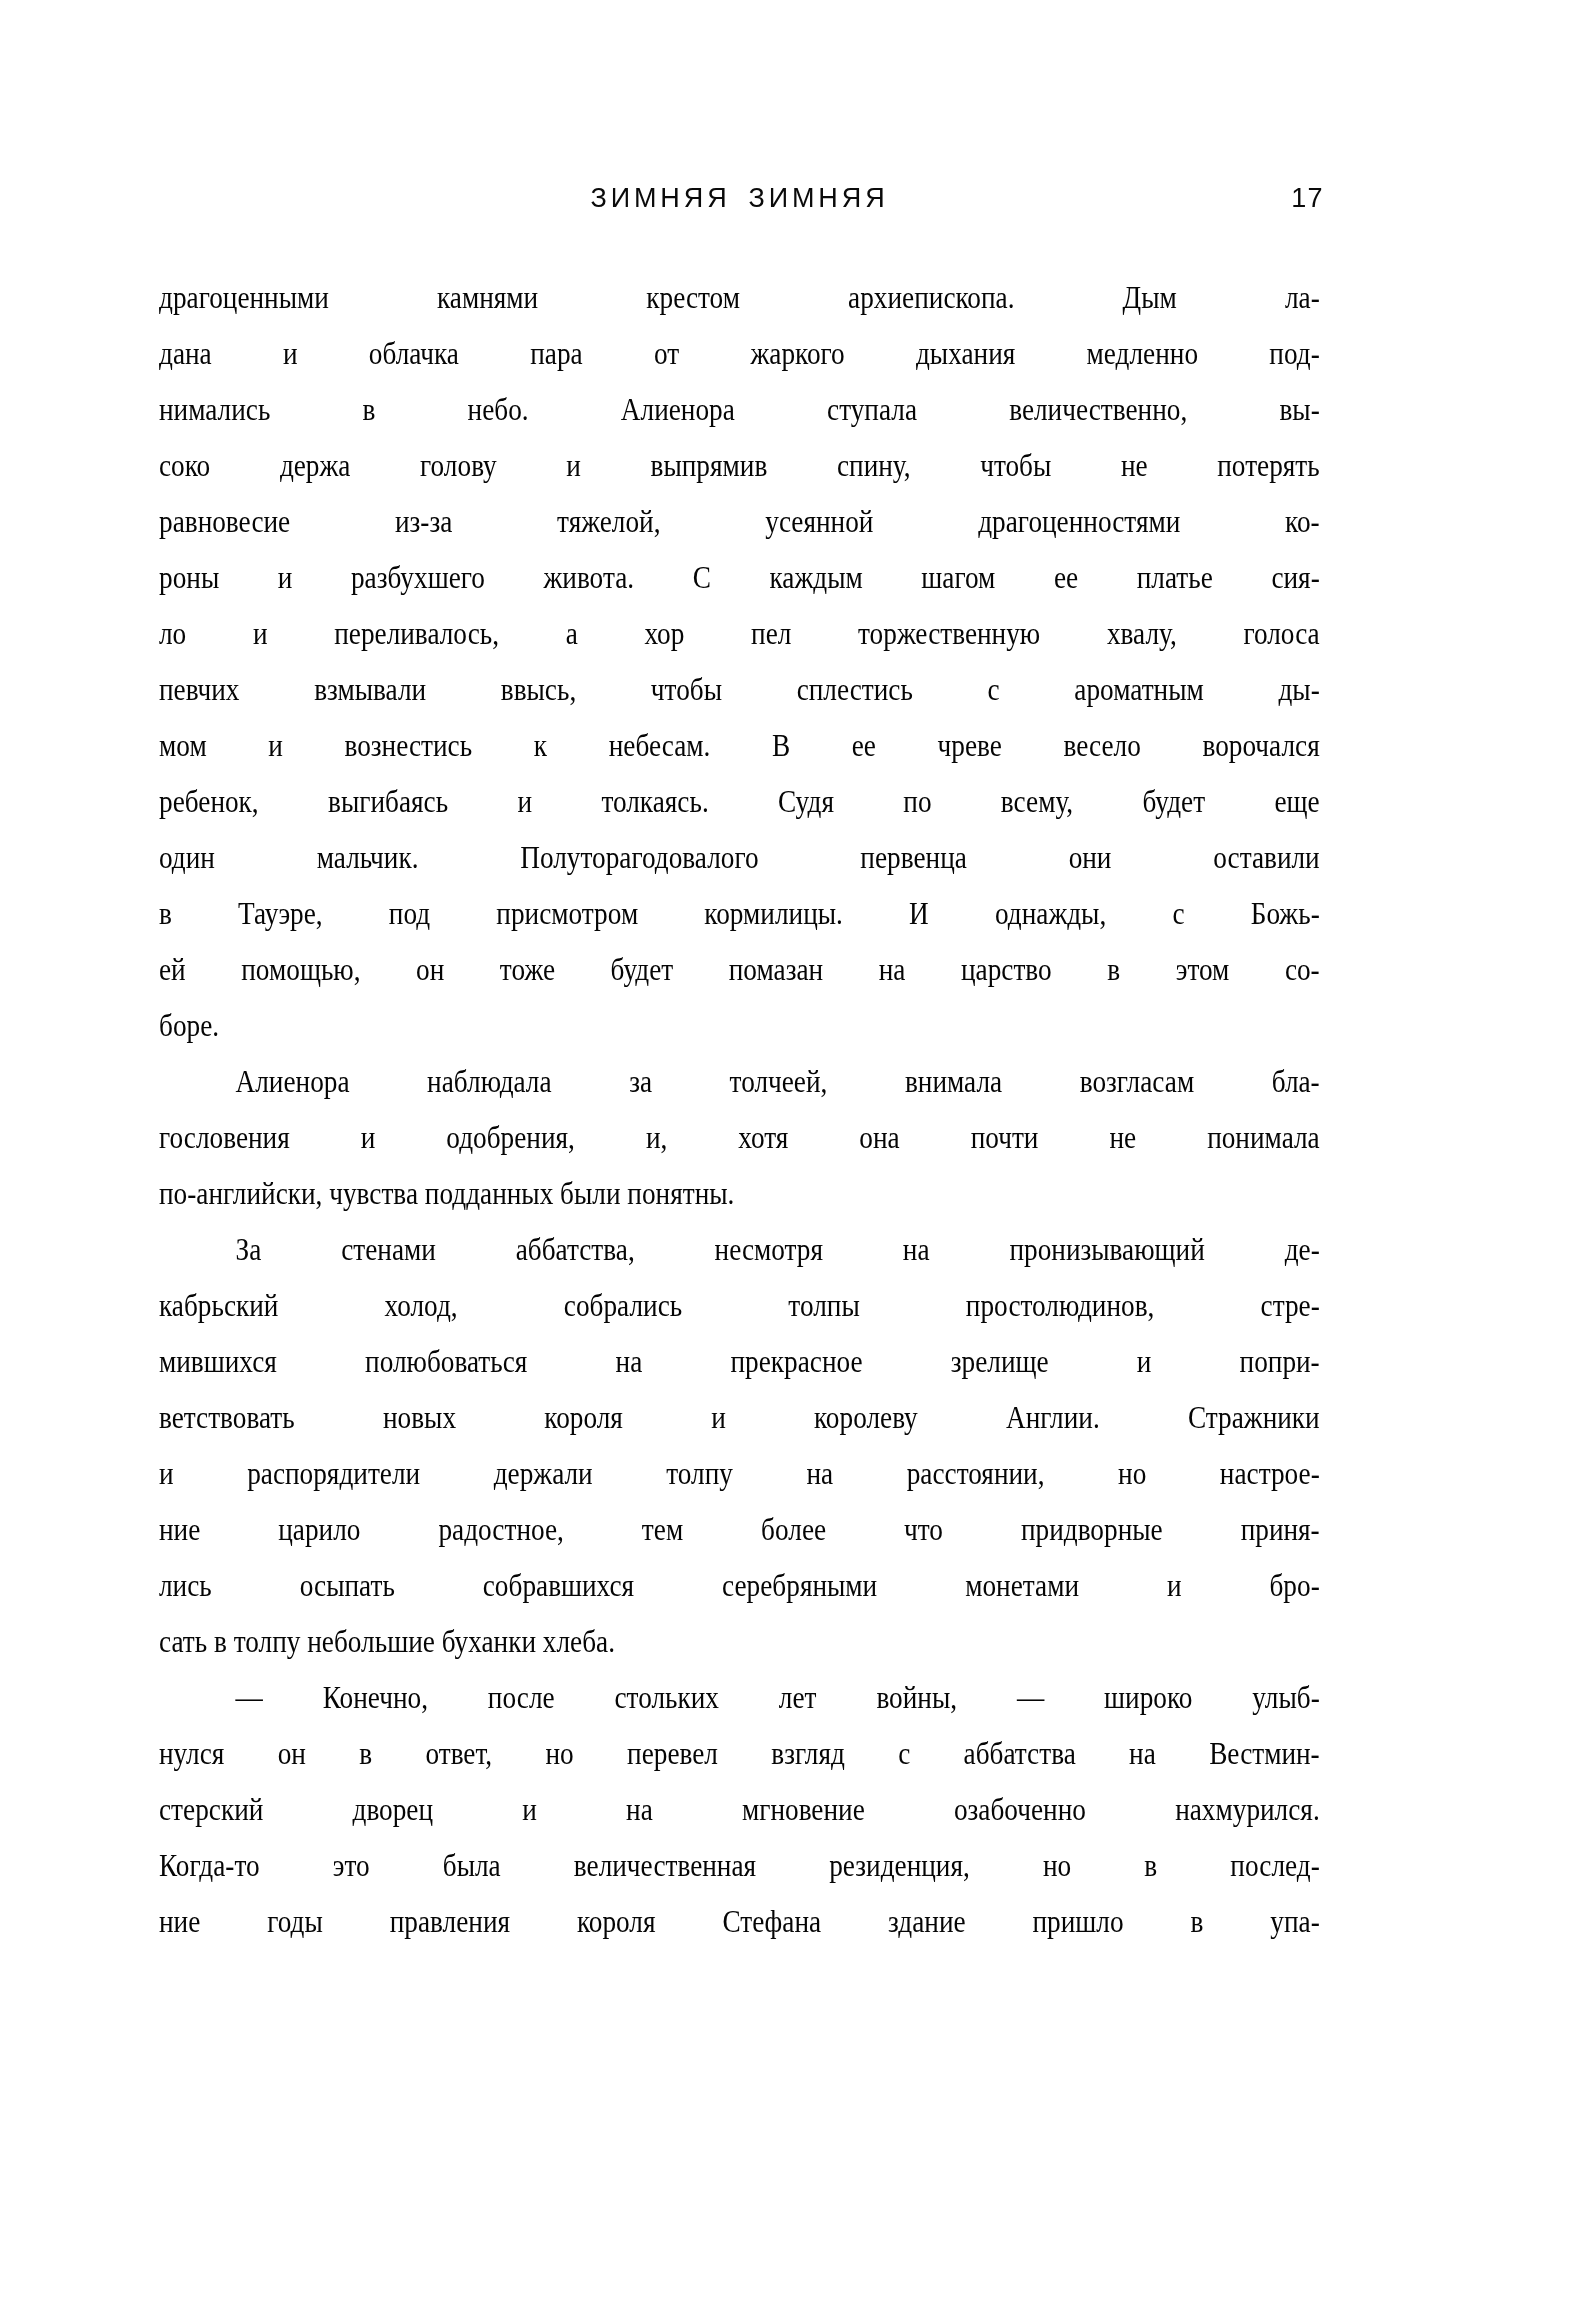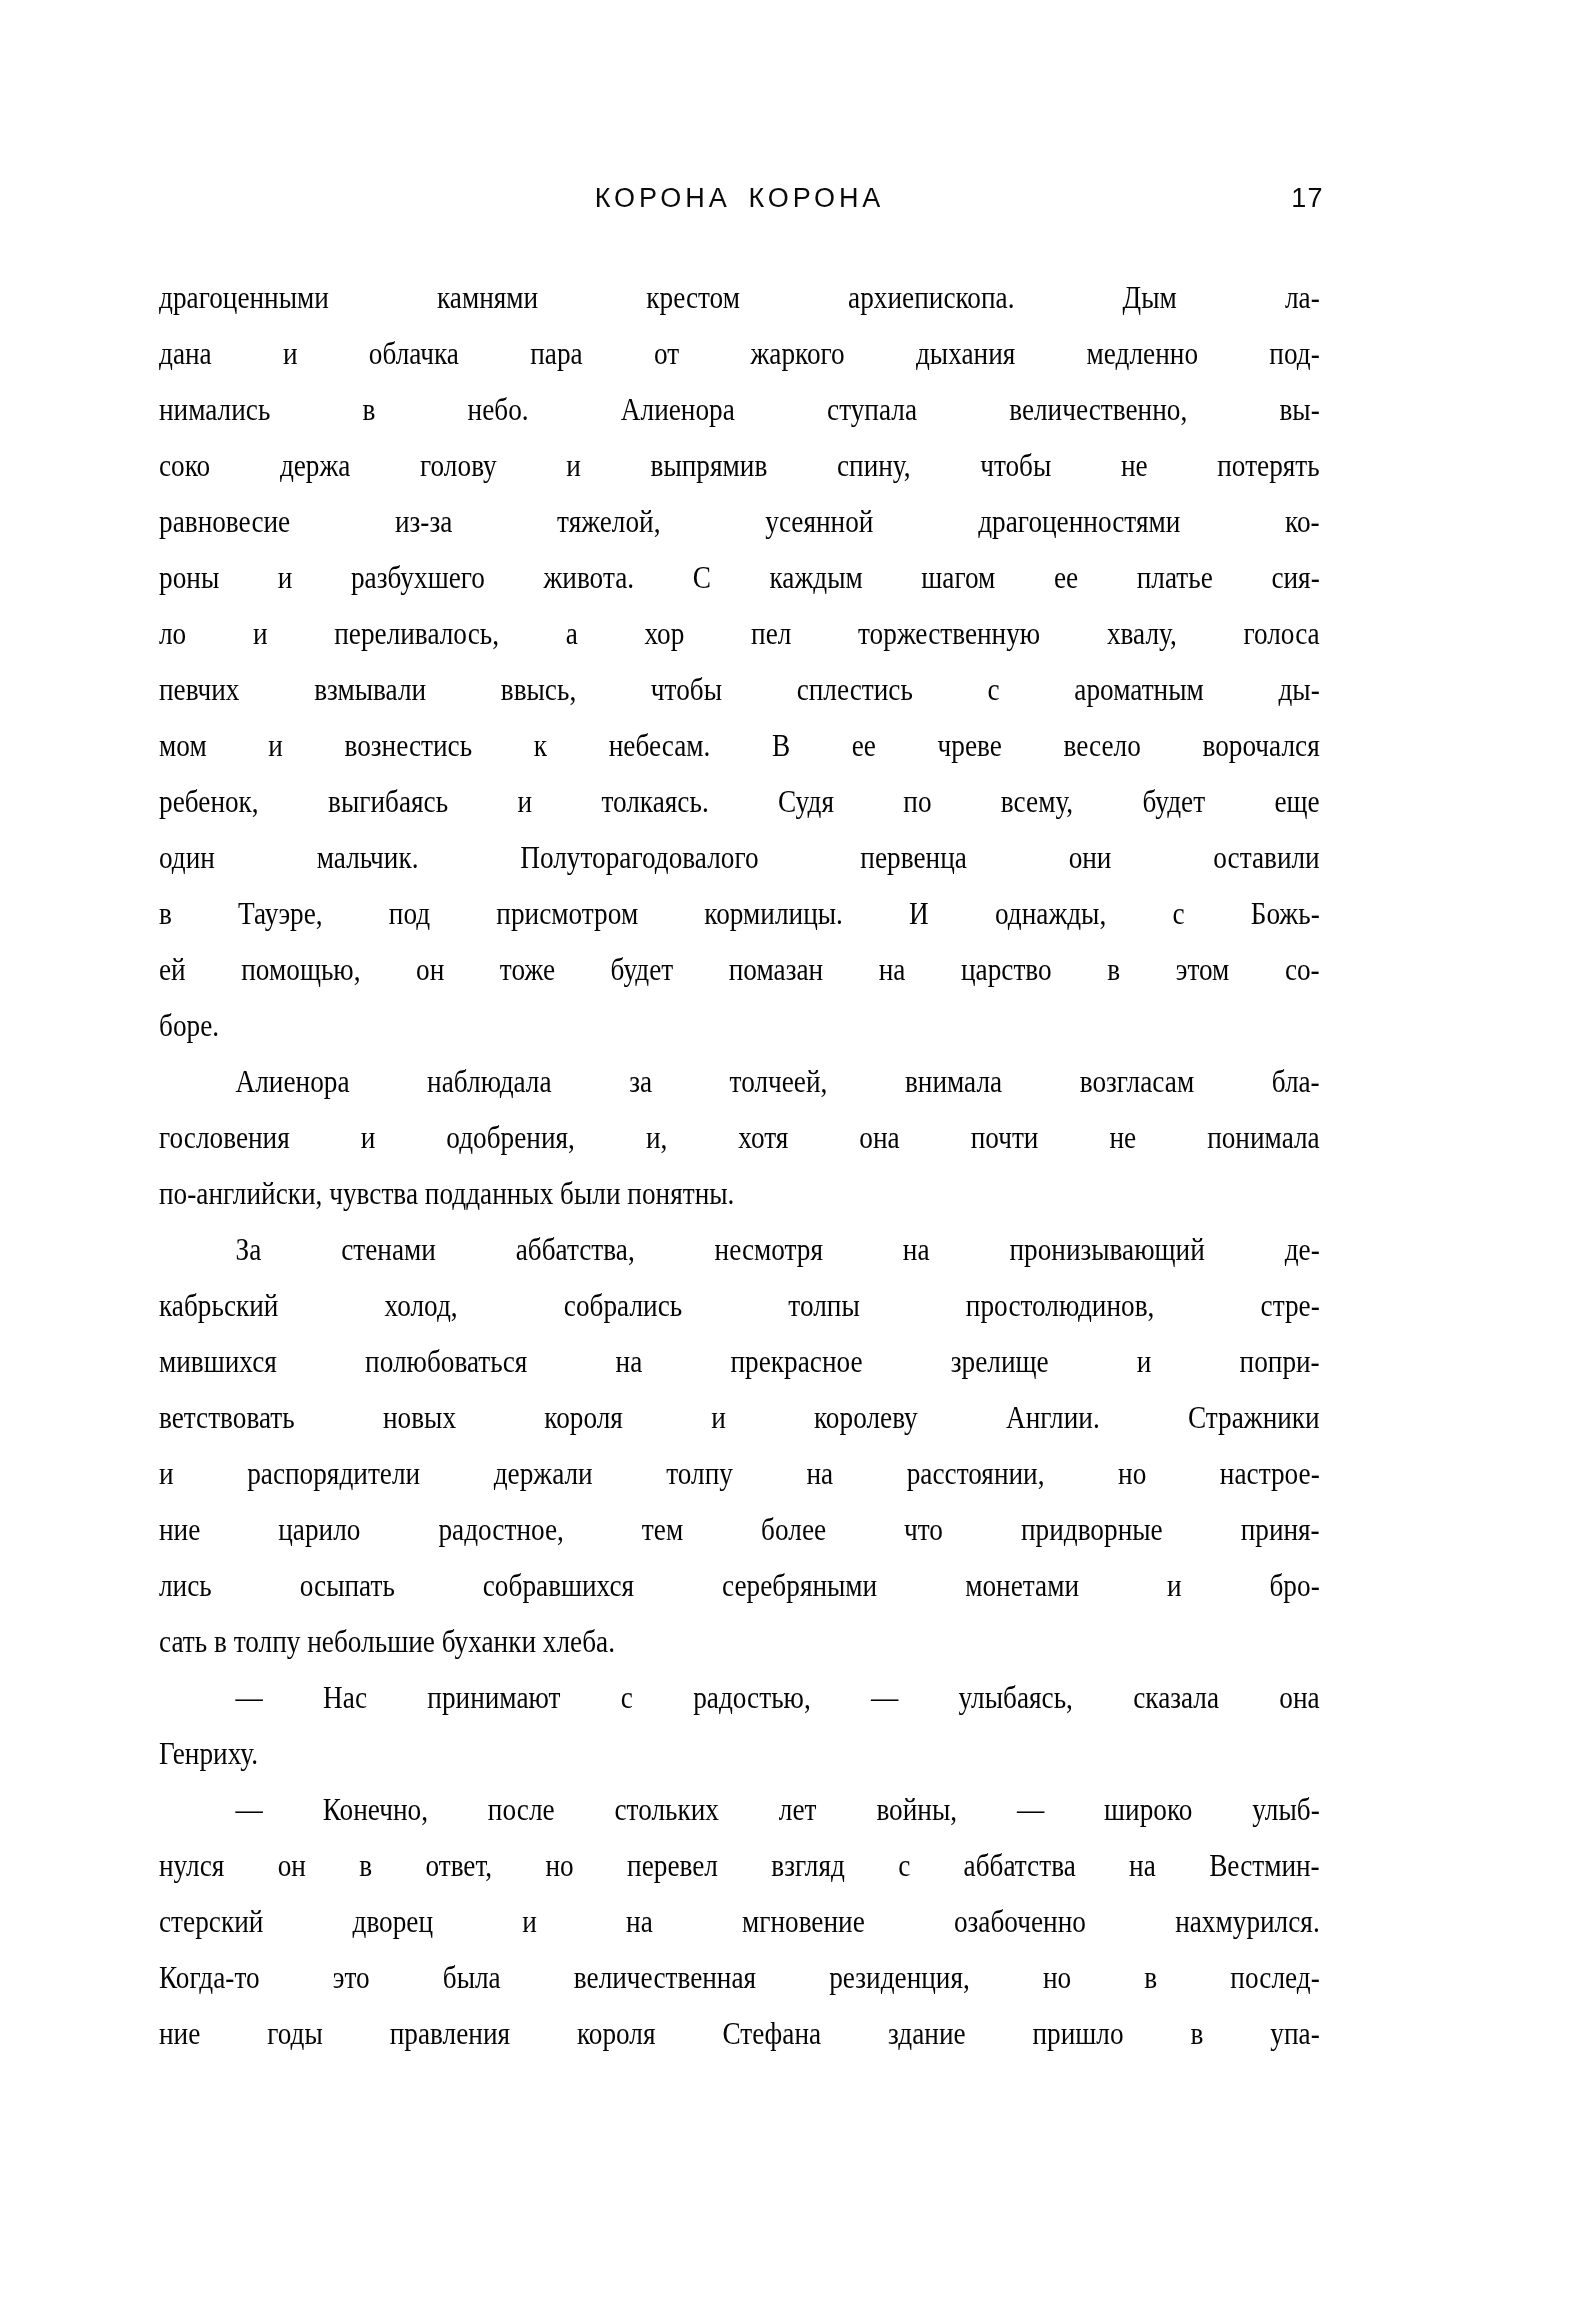--- a/index.html
+++ b/index.html
@@ -68,21 +68,21 @@
     width: 1232px;                 
   }
 </style>
 </head>
 <body>
 
 <div class="sheet">
   <div class="frame">
 
     <header class="running-header">
-      <div class="running-title">КОРОНА КОРОНА</div>
+      <div class="running-title">ЗИМНЯЯ ЗИМНЯЯ</div>
       <div class="folio">17</div>
     </header>
 
     <main class="text-block">
 
     <div class="paragraph">
           <div class="line">драгоценными камнями крестом архиепископа. Дым ла-</div>
           <div class="line">дана и облачка пара от жаркого дыхания медленно под-</div>
           <div class="line">нимались в небо. Алиенора ступала величественно, вы-</div>
           <div class="line">соко держа голову и выпрямив спину, чтобы не потерять</div>
@@ -106,24 +106,20 @@
           <div class="line indented">За стенами аббатства, несмотря на пронизывающий де-</div>
           <div class="line">кабрьский холод, собрались толпы простолюдинов, стре-</div>
           <div class="line">мившихся полюбоваться на прекрасное зрелище и попри-</div>
           <div class="line">ветствовать новых короля и королеву Англии. Стражники</div>
           <div class="line">и распорядители держали толпу на расстоянии, но настрое-</div>
           <div class="line">ние царило радостное, тем более что придворные приня-</div>
           <div class="line">лись осыпать собравшихся серебряными монетами и бро-</div>
           <div class="line para-end">сать в толпу небольшие буханки хлеба.</div>
         </div>
         <div class="paragraph">
-          <div class="line indented">— Нас принимают с радостью, — улыбаясь, сказала она</div>
-          <div class="line para-end">Генриху.</div>
-        </div>
-        <div class="paragraph">
           <div class="line indented">— Конечно, после стольких лет войны, — широко улыб-</div>
           <div class="line">нулся он в ответ, но перевел взгляд с аббатства на Вестмин-</div>
           <div class="line">стерский дворец и на мгновение озабоченно нахмурился.</div>
           <div class="line">Когда-то это была величественная резиденция, но в послед-</div>
           <div class="line">ние годы правления короля Стефана здание пришло в упа-</div>
         </div>
       </main>
 
   </div>
 </div>

